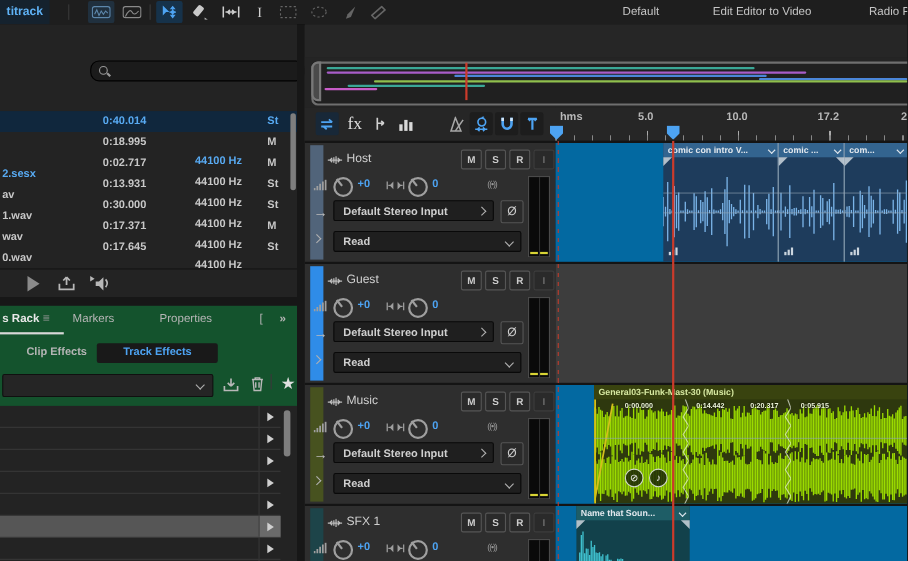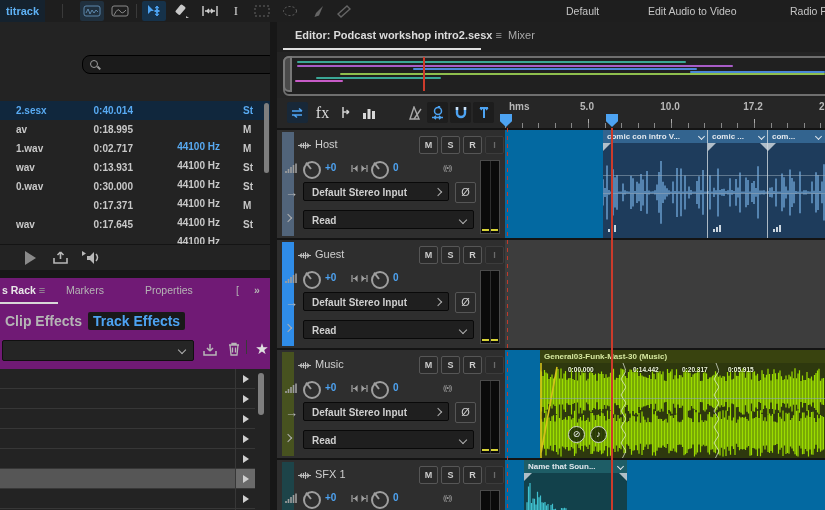--- a/index.html
+++ b/index.html
@@ -17,32 +17,32 @@
   .ws{position:absolute;top:0;height:22px;line-height:22px;color:#c5c5c5;font-size:10.5px;white-space:nowrap;}
   
   #files{position:absolute;left:0;top:22px;width:270px;height:248px;background:#232323;}
   .searchbox{position:absolute;left:82px;top:33px;width:186px;height:17px;background:#1b1b1b;border:1px solid #000;border-radius:8px;display:flex;align-items:center;padding-left:7px;}
   .cols{position:absolute;left:0;top:57px;width:270px;height:19px;border-bottom:1px solid #151515;font-weight:bold;color:#b4b4b4;}
   .cols span{position:absolute;top:4px;}
   .filerows{position:absolute;left:0;top:79px;width:270px;}
   .frow{position:relative;width:270px;height:19px;color:#c8c8c8;font-weight:bold;}
   .frow span{position:absolute;top:4px;white-space:nowrap;}
   .frow.sel{background:#10273d;color:#58aaf2;}
-  .fname{left:16px;}
+  .fname{left:2px;margin-top:48px;}
   .fdur{right:137px;text-align:right;}
   .fsr{right:50px;text-align:right;margin-top:36px;}
   .fch{left:243px;text-align:right;}
   .vscroll{position:absolute;width:5px;border-radius:3px;background:#7e7e7e;}
   .ffooter{position:absolute;left:0;top:222px;width:270px;height:26px;border-top:1px solid #141414;background:#232323;}
   
-  #fxpanel{position:absolute;left:0;top:278px;width:270px;height:232px;background:#701a75;}
+  #fxpanel{position:absolute;left:0;top:278px;width:270px;height:232px;background:#14532d;}
   .ptab{position:absolute;top:6px;font-size:10.5px;color:#b5b5b5;white-space:nowrap;}
   .ptab.active{color:#e8e8e8;font-weight:bold;}
   .ptab-underline{position:absolute;left:0px;top:24px;width:58px;height:2px;background:#d8d8d8;}
-  .subtab{position:absolute;top:34px;height:18px;line-height:18px;padding:0 5px;font-size:14px;font-weight:bold;color:#b5b5b5;}
+  .subtab{position:absolute;top:34px;height:18px;line-height:18px;padding:0 24px;font-size:10px;font-weight:bold;color:#b5b5b5;}
   .subtab.active{background:#191919;color:#4da3f2;border-radius:2px;}
   .preset{position:absolute;left:2px;top:62px;width:190px;height:19px;background:#252525;border:1px solid #101010;border-radius:2px;}
   .icobtn{position:absolute;top:60px;width:20px;height:22px;display:flex;align-items:center;justify-content:center;}
   .fxlist{position:absolute;left:0;top:91px;width:270px;height:141px;overflow:hidden;background:#232323;}
   .fxrow{position:relative;width:255px;height:19px;border-bottom:1px solid #373737;}
   .fxrow.hl{background:#565656;}
   .fxrow .arrcell{position:absolute;right:0;top:0;width:19px;height:19px;border-left:1px solid #373737;display:flex;align-items:center;justify-content:center;}
   .tri-r{width:0;height:0;border-left:6px solid #cfcfcf;border-top:4px solid transparent;border-bottom:4px solid transparent;}
   .fxscroll{position:absolute;left:258px;top:95px;width:6px;height:42px;background:#7e7e7e;border-radius:3px;}
   #hdiv{position:absolute;left:0;top:270px;width:270px;height:8px;background:#171717;}
@@ -187,21 +187,21 @@
       <svg width="14" height="13">
           <path d="M12 1 L5 8 l-1.5 4 L8 10.5 Z" fill="#cfcfcf"></path>
         </svg>
     </div>
     <div class="tool dim" style="left:332px">
       <svg width="14" height="13">
           <path d="M10 1 l3 3 -9 8 -3 -3 Z" fill="none" stroke="#cfcfcf" stroke-width="1.4"></path>
         </svg>
     </div>
     <div class="ws" style="left:566px">Default</div>
-    <div class="ws" style="left:648px">Edit Audio to Video</div>
+    <div class="ws" style="left:648px">Edit Editor to Video</div>
     <div class="ws" style="left:790px">Radio Pr</div>
   </div>
 
   <div id="files">
     <div class="searchbox">
       <span class="mag"></span>
     </div>
     <div class="filerows">
       <div class="frow sel">
         <span class="fname">2.sesx</span>
@@ -338,28 +338,20 @@
           </div>
         </div>
       <div class="fxrow">
           <div class="arrcell"></div>
         </div>
     </div>
     <div class="fxscroll"></div>
   </div>
 
   <div id="editor">
-    <div id="etabs">
-      <div class="etab" style="left:18px">
-        <span>Editor: Podcast workshop intro2.sesx</span>
-        <span class="hamb">≡</span>
-      </div>
-      <div class="etab-underline"></div>
-      <div class="etab inactive" style="left:231px">Mixer</div>
-    </div>
 
     <div id="navigator">
       <div class="navframe"></div>
       <div class="navcap"></div>
       <div class="navline" style="left:20px; top:9px; width:389px;background:#3aa796"></div>
       <div class="navline" style="left:20px; top:13px;width:436px;background:#a85cc8"></div>
       <div class="navline" style="left:136px;top:16px;width:284px;background:#4b86d8"></div>
       <div class="navline" style="left:413px;top:19px;width:135px;background:#4b86d8"></div>
       <div class="navline" style="left:63px; top:21px;width:485px;background:#8fbf4d"></div>
       <div class="navline" style="left:39px; top:25px;width:125px;background:#3aa796"></div>

